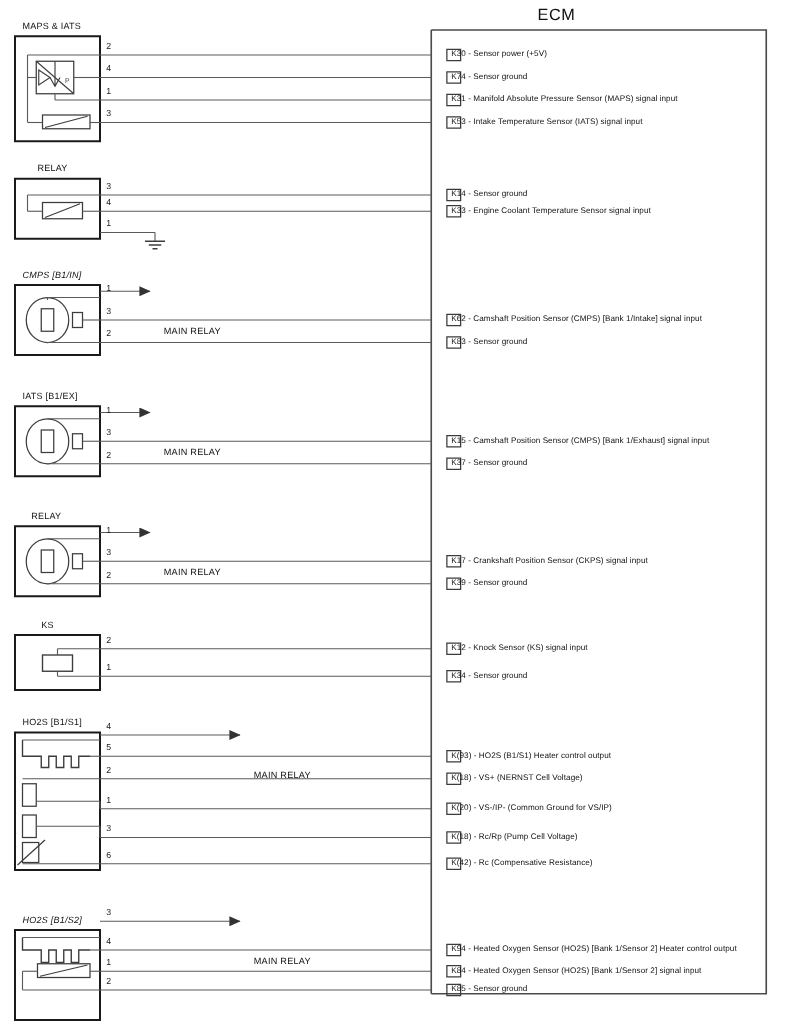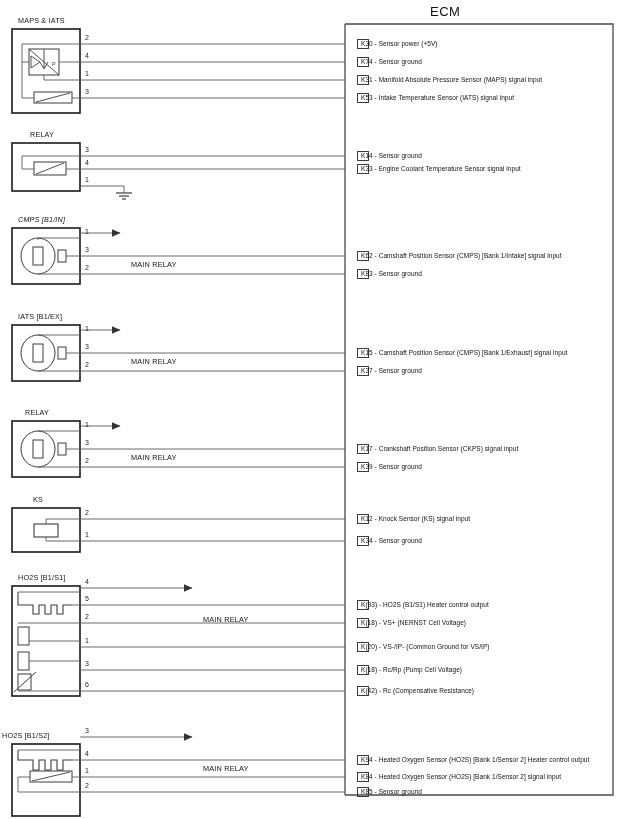--- a/index.html
+++ b/index.html
@@ -204,21 +204,21 @@
 
   <div class="ecm-title">ECM</div>
 
   <div class="grp-label" style="left:18px;top:16px;">MAPS &amp; IATS</div>
   <div class="grp-label" style="left:30px;top:130px;">RELAY</div>
   <div class="grp-label" style="left:18px;top:215px;font-style:italic;">CMPS [B1/IN]</div>
   <div class="grp-label" style="left:18px;top:312px;">IATS [B1/EX]</div>
   <div class="grp-label" style="left:25px;top:408px;">RELAY</div>
   <div class="grp-label" style="left:33px;top:495px;">KS</div>
   <div class="grp-label" style="left:18px;top:573px;">HO2S [B1/S1]</div>
-  <div class="grp-label" style="left:2px;top:731px;">HO2S [B1/S2]</div>
+  <div class="grp-label" style="left:18px;top:731px;font-style:italic;">HO2S [B1/S2]</div>
 
   <div class="pinnum" style="left:85px;top:34px;">2</div>
   <div class="pinnum" style="left:85px;top:52px;">4</div>
   <div class="pinnum" style="left:85px;top:70px;">1</div>
   <div class="pinnum" style="left:85px;top:88px;">3</div>
 
   <div class="pinnum" style="left:85px;top:146px;">3</div>
   <div class="pinnum" style="left:85px;top:159px;">4</div>
   <div class="pinnum" style="left:85px;top:176px;">1</div>
 

